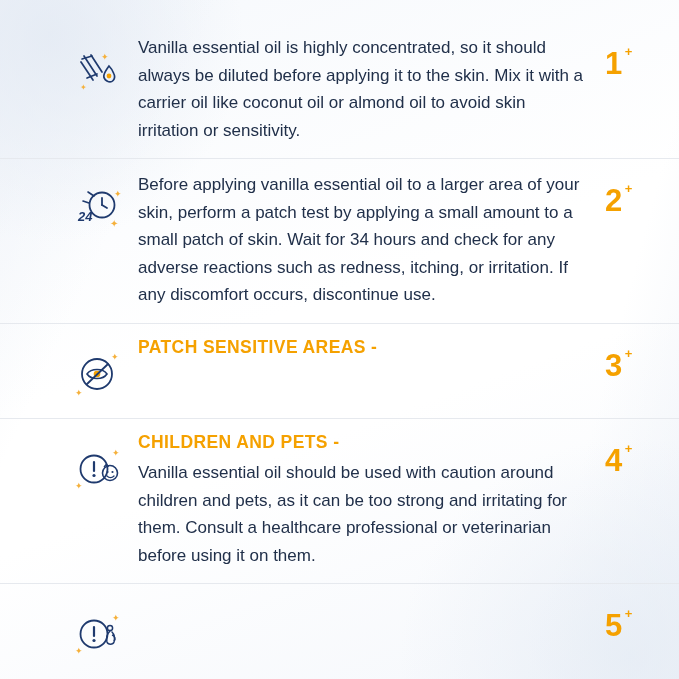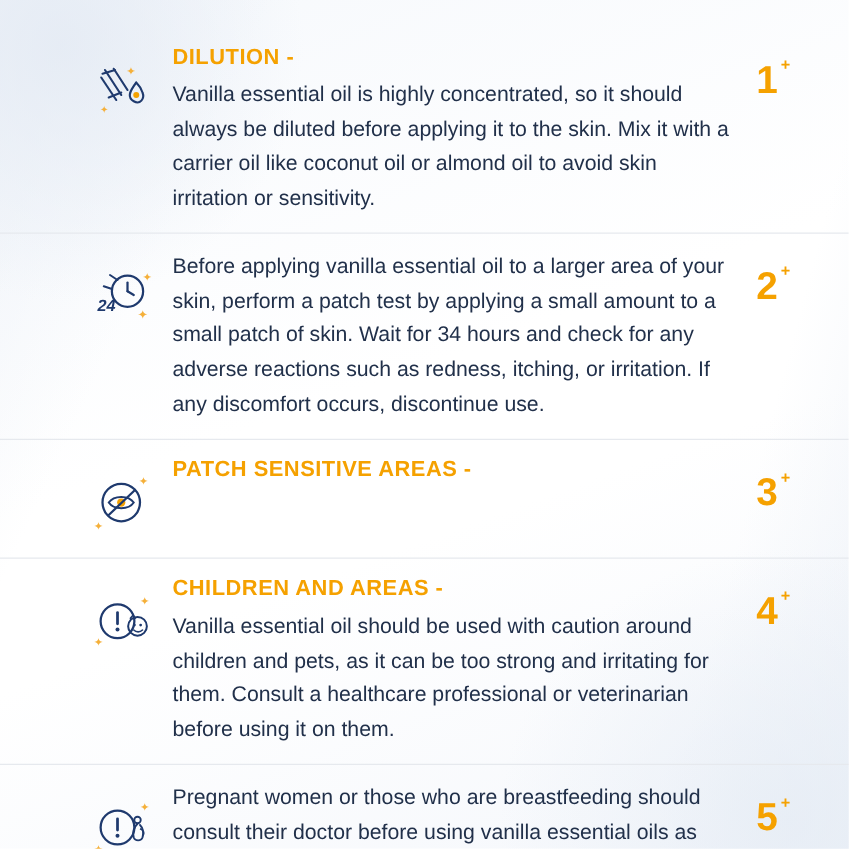--- a/index.html
+++ b/index.html
@@ -131,21 +131,20 @@
           </g>
           <path d="M38 20 C32 28, 31 32, 36 35 C41 38, 45 33, 43 28 C42 25, 40 22, 38 20 Z" fill="none" stroke="#1f3a6e" stroke-width="1.7"></path>
           <circle cx="38" cy="30" r="2.4" fill="#f5a100"></circle>
           <g fill="#f5b03a">
             <text x="30" y="14" font-size="9" font-family="Liberation Sans, sans-serif">✦</text>
             <text x="9" y="44" font-size="8" font-family="Liberation Sans, sans-serif">✦</text>
           </g>
         </svg>
       </div>
       <div class="text-cell">
-        <div class="heading"><span>DILUTION</span> <span class="dash">-</span></div>
         <p class="body-text">Vanilla essential oil is highly concentrated, so it should always be diluted before applying it to the skin. Mix it with a carrier oil like coconut oil or almond oil to avoid skin irritation or sensitivity.</p>
       </div>
       <div class="num-cell">
         <div class="num"><span>1</span><span class="plus">+</span></div>
       </div>
     </div>
 
     <div class="item">
       <div class="icon-cell">
         <svg width="58" height="58" viewBox="0 0 58 58">
@@ -201,21 +200,21 @@
           <circle cx="41.5" cy="29" r="1.1" fill="#1f3a6e"></circle>
           <path d="M36 33 C38 35, 41 35, 43 33" fill="none" stroke="#1f3a6e" stroke-width="1.3" stroke-linecap="round"></path>
           <path d="M33 24 l2.5 -3 l2 3" fill="none" stroke="#1f3a6e" stroke-width="1.3"></path>
           <g fill="#f5b03a">
             <text x="41" y="13" font-size="9" font-family="Liberation Sans, sans-serif">✦</text>
             <text x="4" y="46" font-size="9" font-family="Liberation Sans, sans-serif">✦</text>
           </g>
         </svg>
       </div>
       <div class="text-cell">
-        <div class="heading"><span>CHILDREN AND AREAS</span> <span class="dash">-</span></div>
+        <div class="heading"><span>CHILDREN AND PETS</span> <span class="dash">-</span></div>
         <p class="body-text">Vanilla essential oil should be used with caution around children and pets, as it can be too strong and irritating for them. Consult a healthcare professional or veterinarian before using it on them.</p>
       </div>
       <div class="num-cell">
         <div class="num"><span>4</span><span class="plus">+</span></div>
       </div>
     </div>
 
     <div class="item">
       <div class="icon-cell">
         <svg width="56" height="56" viewBox="0 0 56 56">
@@ -225,21 +224,20 @@
           <circle cx="39" cy="20" r="2.6" fill="none" stroke="#1f3a6e" stroke-width="1.5"></circle>
           <path d="M39 23 C36 26, 35 30, 36 34 C37 37, 42 37, 43 34 C44 30, 43 26, 41 24" fill="none" stroke="#1f3a6e" stroke-width="1.5" stroke-linecap="round"></path>
           <path d="M41 27 C44 28, 45 31, 43 33" fill="none" stroke="#1f3a6e" stroke-width="1.4"></path>
           <g fill="#f5b03a">
             <text x="41" y="13" font-size="9" font-family="Liberation Sans, sans-serif">✦</text>
             <text x="4" y="46" font-size="9" font-family="Liberation Sans, sans-serif">✦</text>
           </g>
         </svg>
       </div>
       <div class="text-cell">
-        <p class="body-text">Pregnant women or those who are breastfeeding should consult their doctor before using vanilla essential oils as they may have potential effects on hormone levels.</p>
       </div>
       <div class="num-cell">
         <div class="num"><span>5</span><span class="plus">+</span></div>
       </div>
     </div>
 
   </div>
 </div>
 
 </body></html>

